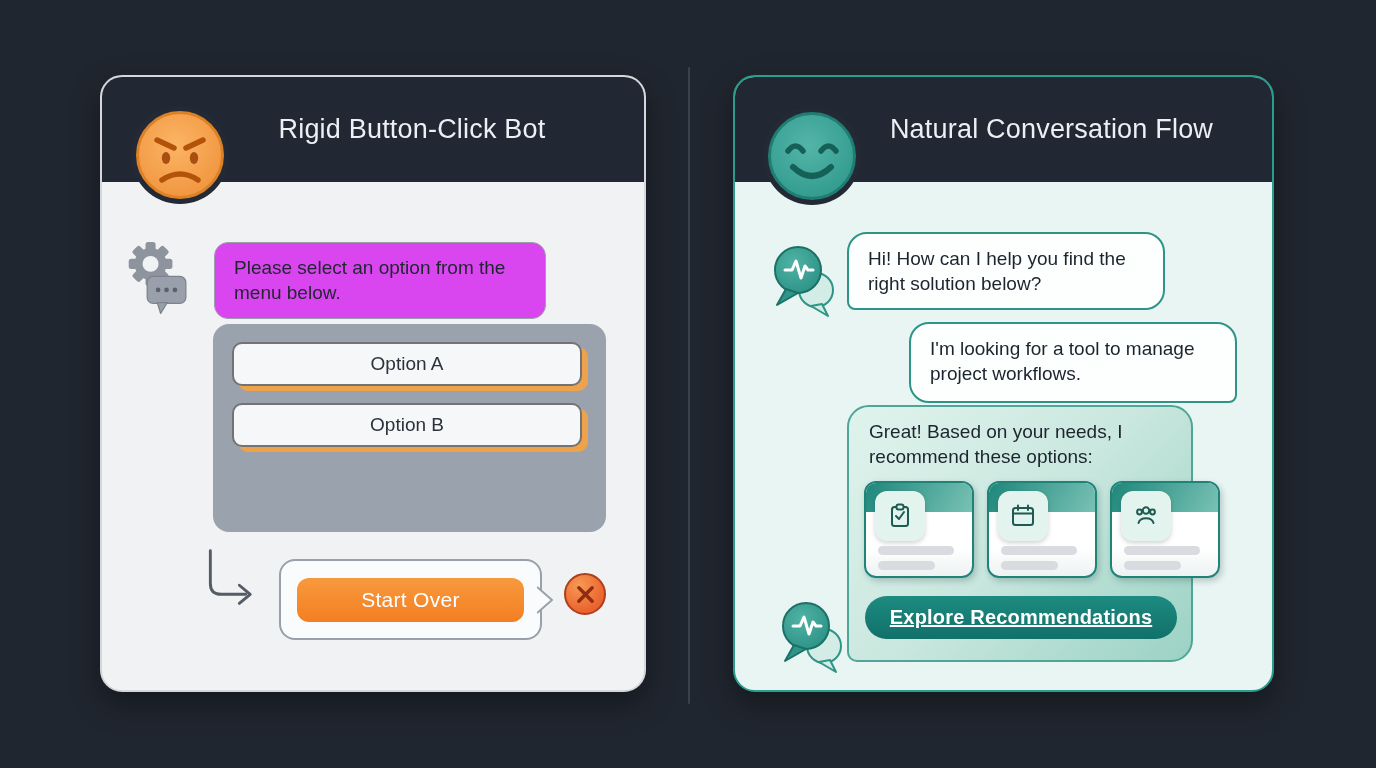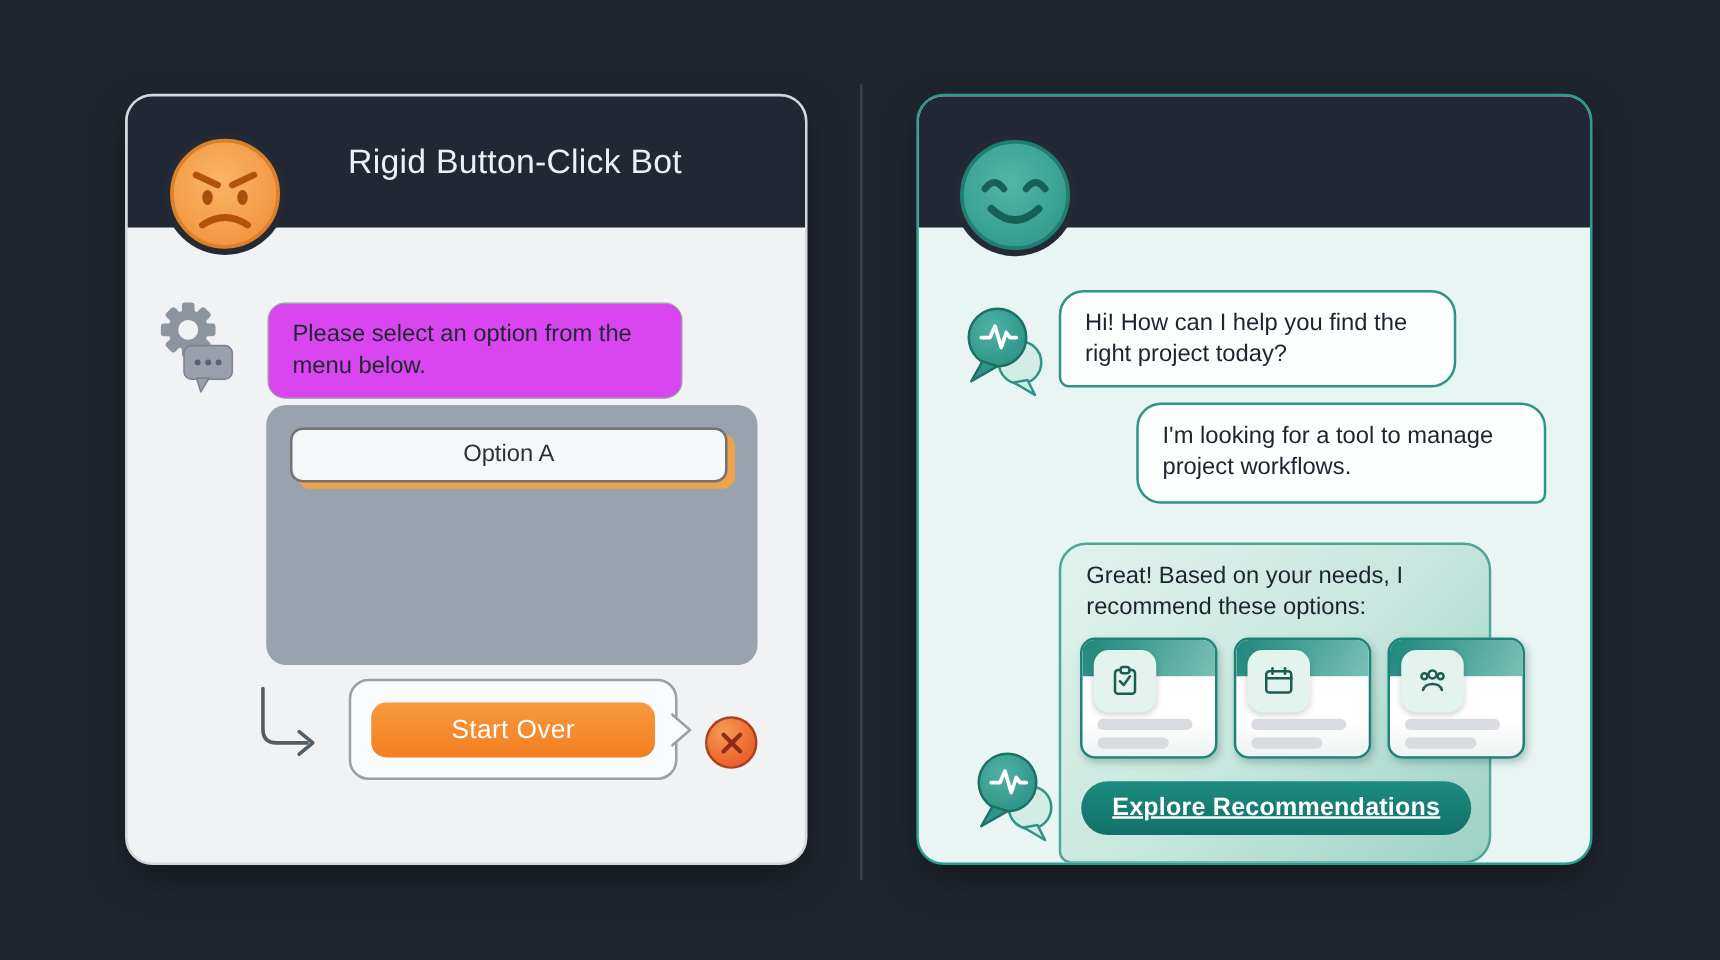--- a/index.html
+++ b/index.html
@@ -40,21 +40,21 @@
     background:#9aa2ae;border-radius:16px;box-sizing:border-box;
     padding:18px 24px 18px 19px;display:flex;flex-direction:column;gap:17px;
   }
   .option-btn{
     width:350px;height:44px;background:#f6f7f8;border:2px solid #737373;border-radius:10px;
     box-shadow:6px 5px 0 #eea24b;font-family:inherit;
     font-size:19px;color:#2c323c;font-weight:500;cursor:pointer;
   }
   .redirect-arrow{position:absolute;left:102px;top:472px;width:58px;height:58px;}
   .restart-wrap{
-    position:absolute;left:177px;top:466px;width:263px;height:81px;
+    position:absolute;left:177px;top:482px;width:263px;height:81px;
     background:#fafbfc;border:2px solid #9aa0a8;border-radius:16px;box-sizing:border-box;
     display:flex;align-items:center;justify-content:center;
   }
   .restart-tail{position:absolute;right:-17px;top:50%;transform:translateY(-50%);width:20px;height:28px;}
   .start-over-btn{
     width:227px;height:44px;border:none;border-radius:12px;cursor:pointer;font-family:inherit;
     background:linear-gradient(180deg,#f8993d,#f37f22);
     color:#fff;font-size:21px;font-weight:500;letter-spacing:.3px;
   }
   .error-circle{
@@ -75,21 +75,21 @@
   .avatar-1{left:38px;top:166px;}
   .avatar-2{left:46px;top:522px;}
   .chat-bubble{
     position:absolute;box-sizing:border-box;border:2px solid #2e9488;background:#fcfffd;
     font-size:19px;color:#1c242e;line-height:1.33;padding:12px 16px 12px 19px;
   }
   .chat-bubble p{margin:0;}
   .bubble-bot-1{left:112px;top:155px;width:318px;height:78px;border-radius:20px 20px 20px 8px;}
   .bubble-user{left:174px;top:245px;width:328px;height:81px;border-radius:20px 20px 8px 20px;}
   .rec-bubble{
-    position:absolute;left:112px;top:357px;width:346px;height:257px;box-sizing:border-box;
+    position:absolute;left:112px;top:328px;width:346px;height:257px;box-sizing:border-box;
     border:2px solid #4fa698;border-radius:22px 22px 22px 10px;
     background:linear-gradient(135deg,#e0f3ed 0%,#c9e7de 50%,#9bd2c4 100%);
   }
   .rec-text{position:absolute;left:20px;top:12px;right:14px;margin:0;font-size:19px;color:#1c242e;line-height:1.33;}
   .cards-row{position:absolute;left:15px;top:74px;display:flex;gap:13px;}
   .rec-card{
     width:110px;height:97px;box-sizing:border-box;position:relative;overflow:hidden;cursor:pointer;
     background:linear-gradient(180deg,#ffffff 70%,#eef2f2);
     border:2px solid #1f8379;border-radius:12px;
     box-shadow:2px 3px 6px rgba(20,60,55,.25);
@@ -151,20 +151,21 @@
       <circle cx="63" cy="63" r="2.8" fill="#5b616b"></circle>
     </svg>
   </div>
 
   <div class="msg-bubble">
     <p>Please select an option from the menu below.</p>
   </div>
 
   <div class="options-menu">
     <button class="option-btn">Option A</button>
+    <button class="option-btn">Option B</button>
   </div>
 
   <svg class="redirect-arrow" viewBox="0 0 60 64">
     <path d="M5 2 V38 Q5 50 17 50 H44" stroke="#565c65" stroke-width="3.2" fill="none" stroke-linecap="round"></path>
     <path d="M37 40 L49 50 L37 60" stroke="#565c65" stroke-width="3.2" fill="none" stroke-linecap="round" stroke-linejoin="round"></path>
   </svg>
 
   <div class="restart-wrap">
     <button class="start-over-btn">Start Over</button>
     <svg class="restart-tail" viewBox="0 0 20 28">
@@ -194,39 +195,40 @@
         </radialGradient>
       </defs>
       <circle cx="50" cy="50" r="49" fill="#232a35"></circle>
       <circle cx="50" cy="50" r="42.5" fill="url(#happyGrad)" stroke="#1f7d72" stroke-width="3"></circle>
       <path d="M26 45 Q33.5 35 41 45" stroke="#156158" stroke-width="5.5" fill="none" stroke-linecap="round"></path>
       <path d="M59 45 Q66.5 35 74 45" stroke="#156158" stroke-width="5.5" fill="none" stroke-linecap="round"></path>
       <path d="M31 61 Q50 79 69 61" stroke="#156158" stroke-width="6" fill="none" stroke-linecap="round"></path>
     </svg>
   </div>
 
+  <h2 class="panel-title">Natural Conversation Flow</h2>
 
   <div class="bot-avatar avatar-1">
     <svg viewBox="0 0 64 78">
       <defs>
         <radialGradient id="avGrad" cx="40%" cy="35%" r="75%">
           <stop offset="0%" stop-color="#4fb2a4"></stop>
             <stop offset="100%" stop-color="#2b9185"></stop>
         </radialGradient>
       </defs>
       <circle cx="43" cy="47" r="17" fill="#d3ece5" stroke="#2f9488" stroke-width="2"></circle>
       <path d="M49 61 L55 73 L38 63 Z" fill="#d3ece5" stroke="#2f9488" stroke-width="2" stroke-linejoin="round"></path>
       <circle cx="25" cy="27" r="23" fill="url(#avGrad)" stroke="#1c7166" stroke-width="2"></circle>
       <path d="M13 46 L4 62 L25 50 Z" fill="#2f958a" stroke="#1c7166" stroke-width="2" stroke-linejoin="round"></path>
       <polyline points="12,27 19,27 23,18 28,35 32,23 35,27 40,27" stroke="#ffffff" stroke-width="3" fill="none" stroke-linecap="round" stroke-linejoin="round"></polyline>
     </svg>
   </div>
 
   <div class="chat-bubble bubble-bot-1">
-    <p>Hi! How can I help you find the right project today?</p>
+    <p>Hi! How can I help you find the right solution below?</p>
   </div>
 
   <div class="chat-bubble bubble-user">
     <p>I'm looking for a tool to manage project workflows.</p>
   </div>
 
   <div class="rec-bubble">
     <p class="rec-text">Great! Based on your needs, I recommend these options:</p>
 
     <div class="cards-row">

